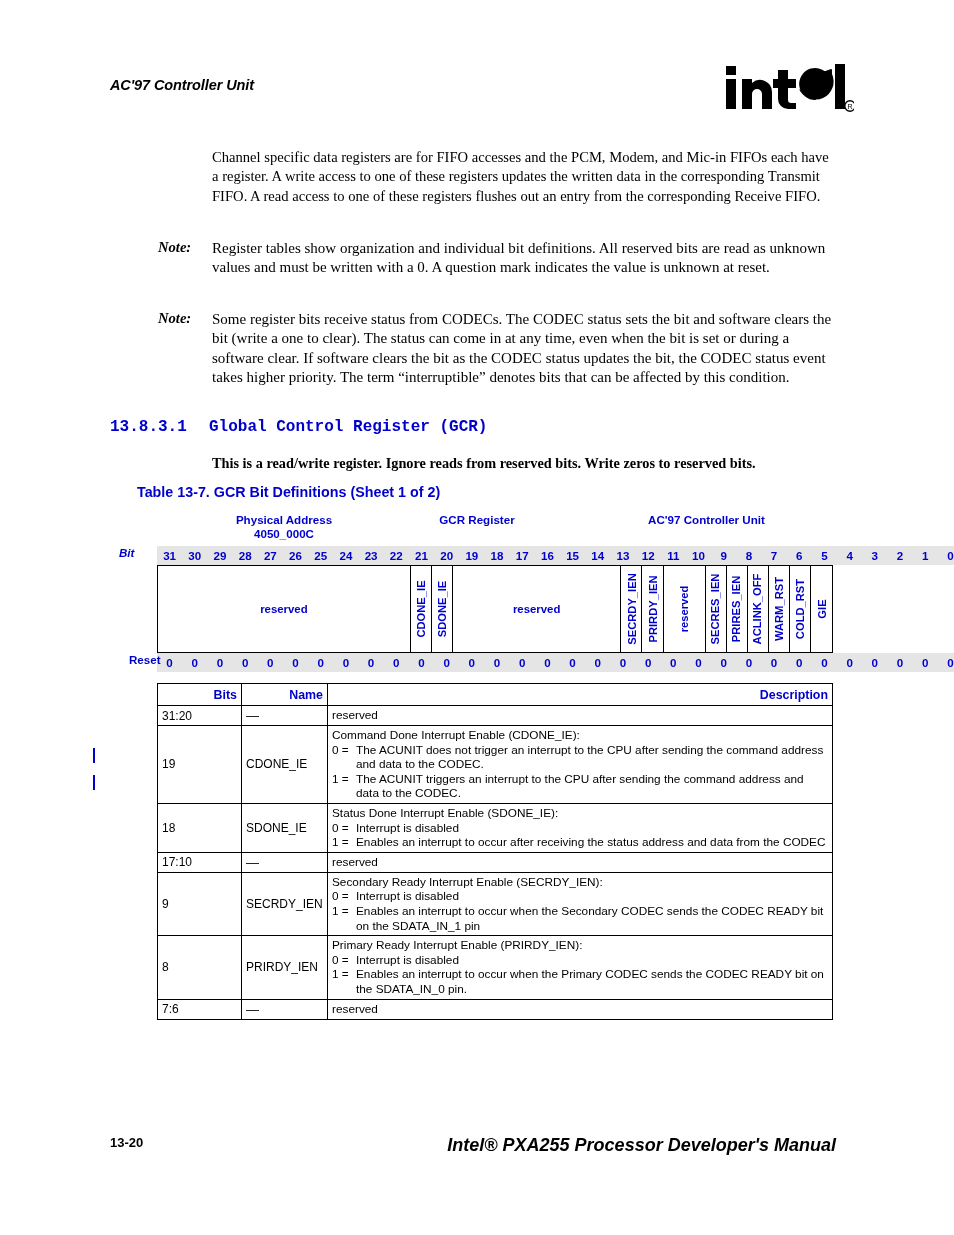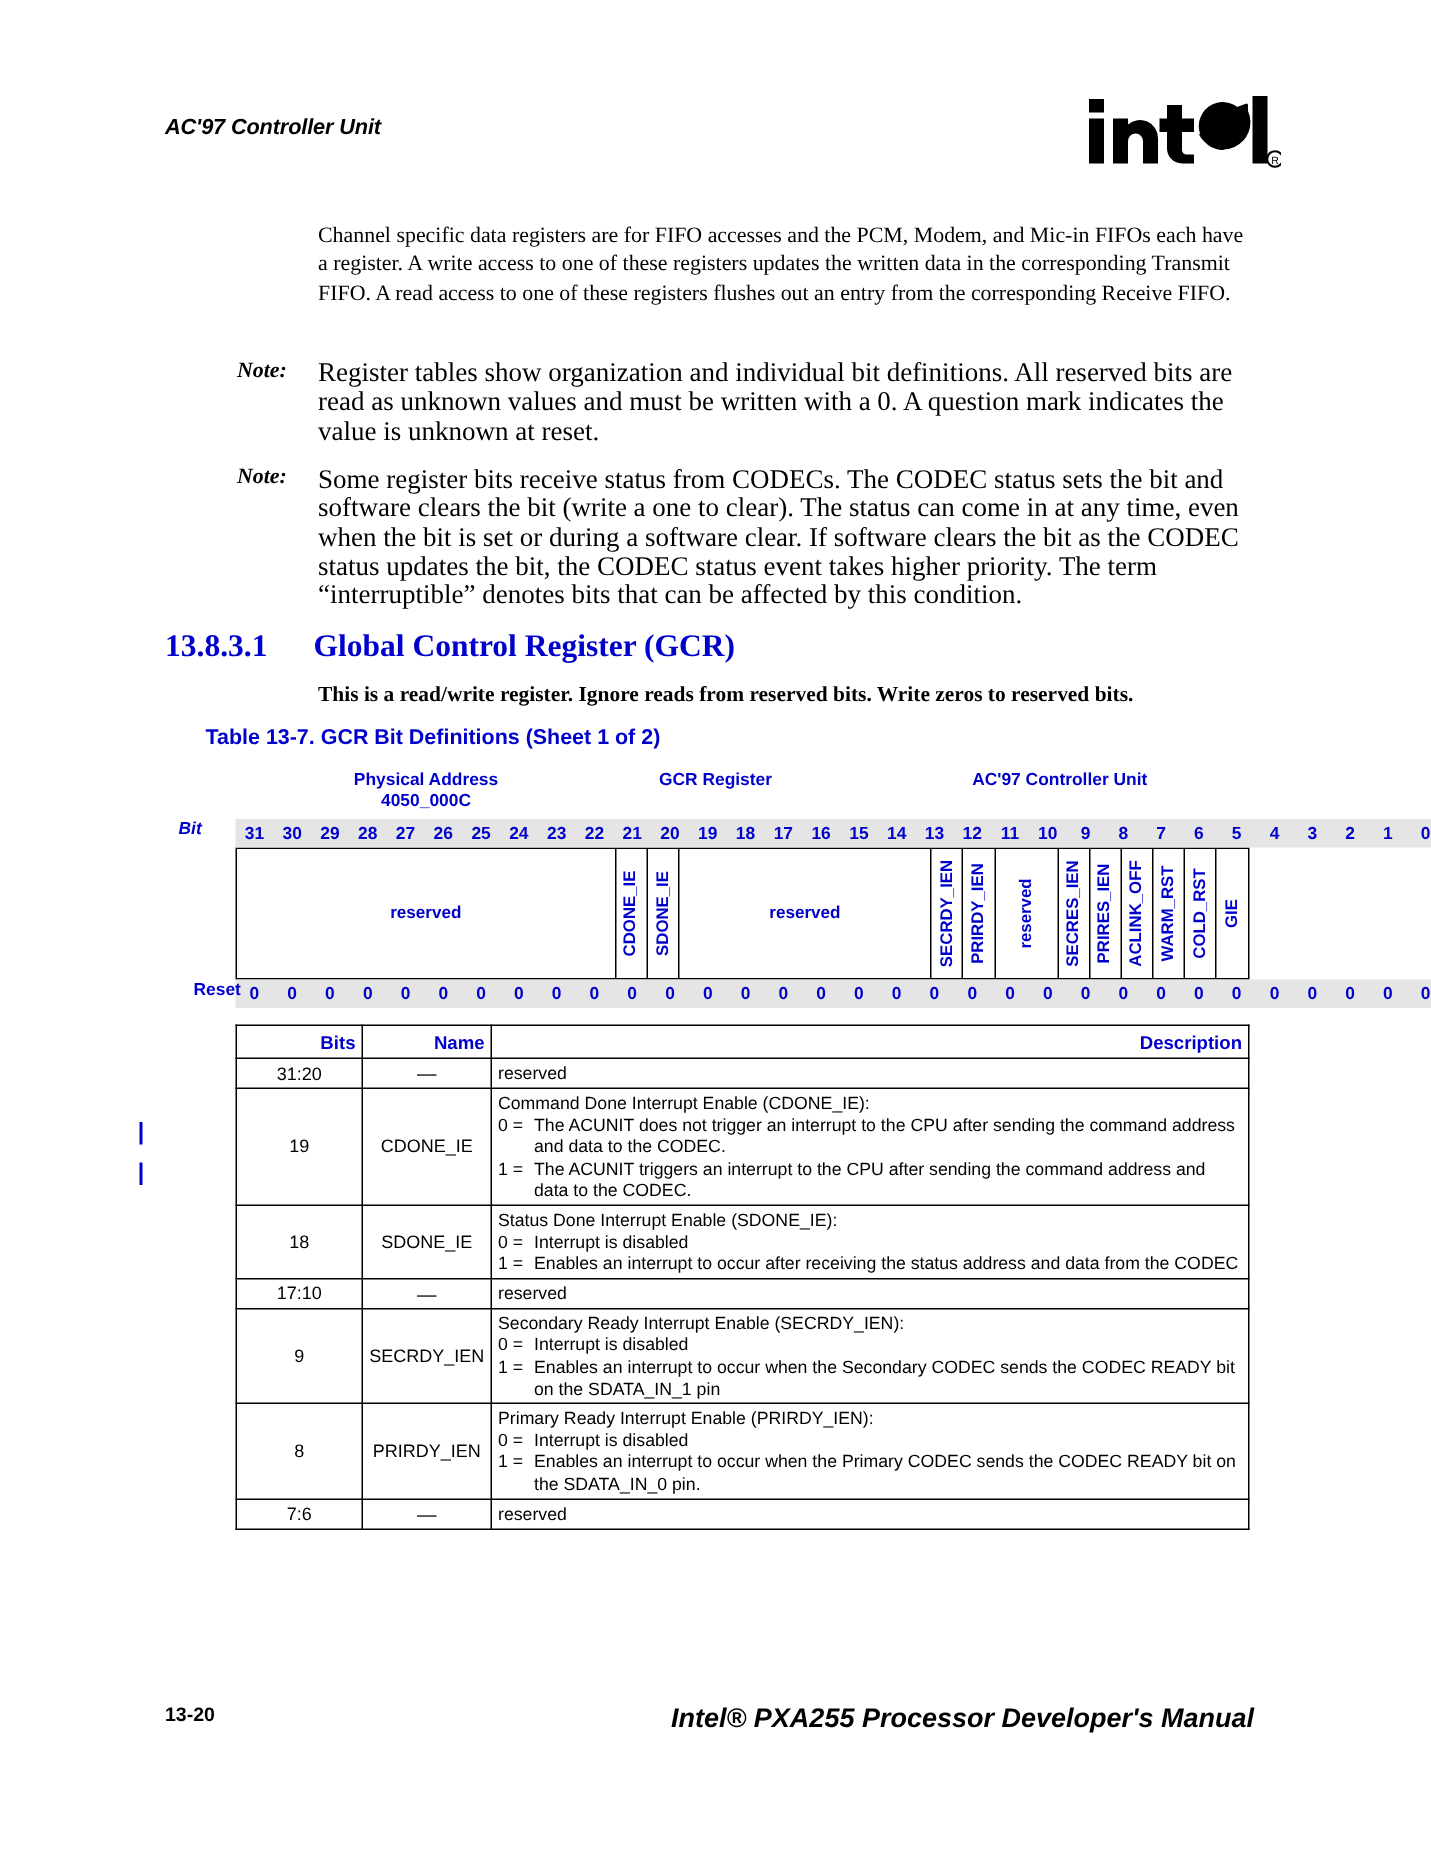--- a/index.html
+++ b/index.html
@@ -59,35 +59,35 @@
     left: 0;
     top: 0;
     font-family: Liberation Serif, serif;
     font-style: italic;
     font-weight: bold;
     font-size: 14.6px;
   }
   .note-body {
     margin-left: 54px;
     font-family: "Liberation Serif", serif;
-    font-size: 18px;
+    font-size: 15px;
     line-height: 19.3px;
     width: 620px;
   }
   .note1 { left: 158px; top: 239px; width: 676px; }
   .note2 { left: 158px; top: 310px; width: 676px; }
 
   
   .sec-head {
     position: absolute;
     left: 110px;
     top: 418px;
-    font-family: Liberation Serif, serif;
-    font-weight: bold;
-    font-size: 21px;
+    font-family: Liberation Mono, monospace;
+    font-weight: bold;
+    font-size: 16px;
     color: #0000CC;
     white-space: nowrap;
   }
   .sec-num { display: inline-block; width: 99px; }
 
   .bold-note {
     position: absolute;
     left: 212px;
     top: 455px;
     width: 640px;
@@ -212,21 +212,21 @@
   .desc-table th {
     font-weight: bold;
     color: #0000CC;
     text-align: right;
     font-size: 12.4px;
     height: 22px;
     padding: 1px 4px;
   }
   .col-bits { width: 84px; }
   .col-name { width: 86px; }
-  .cell-bits, .cell-name { text-align: center; font-size: 12px; }
+  .cell-bits, .cell-name { text-align: left; font-size: 12px; }
   .cell-desc { text-align: left; padding-left: 4px; }
   .cell-desc .dline { line-height: 14.6px; }
   .cell-desc .kv {
     display: flex;
     line-height: 14.6px;
   }
   .cell-desc .kv .k { flex: 0 0 24px; }
   .cell-desc .kv .v { flex: 1 1 auto; }
   .em-dash { font-size: 13px; }
 

